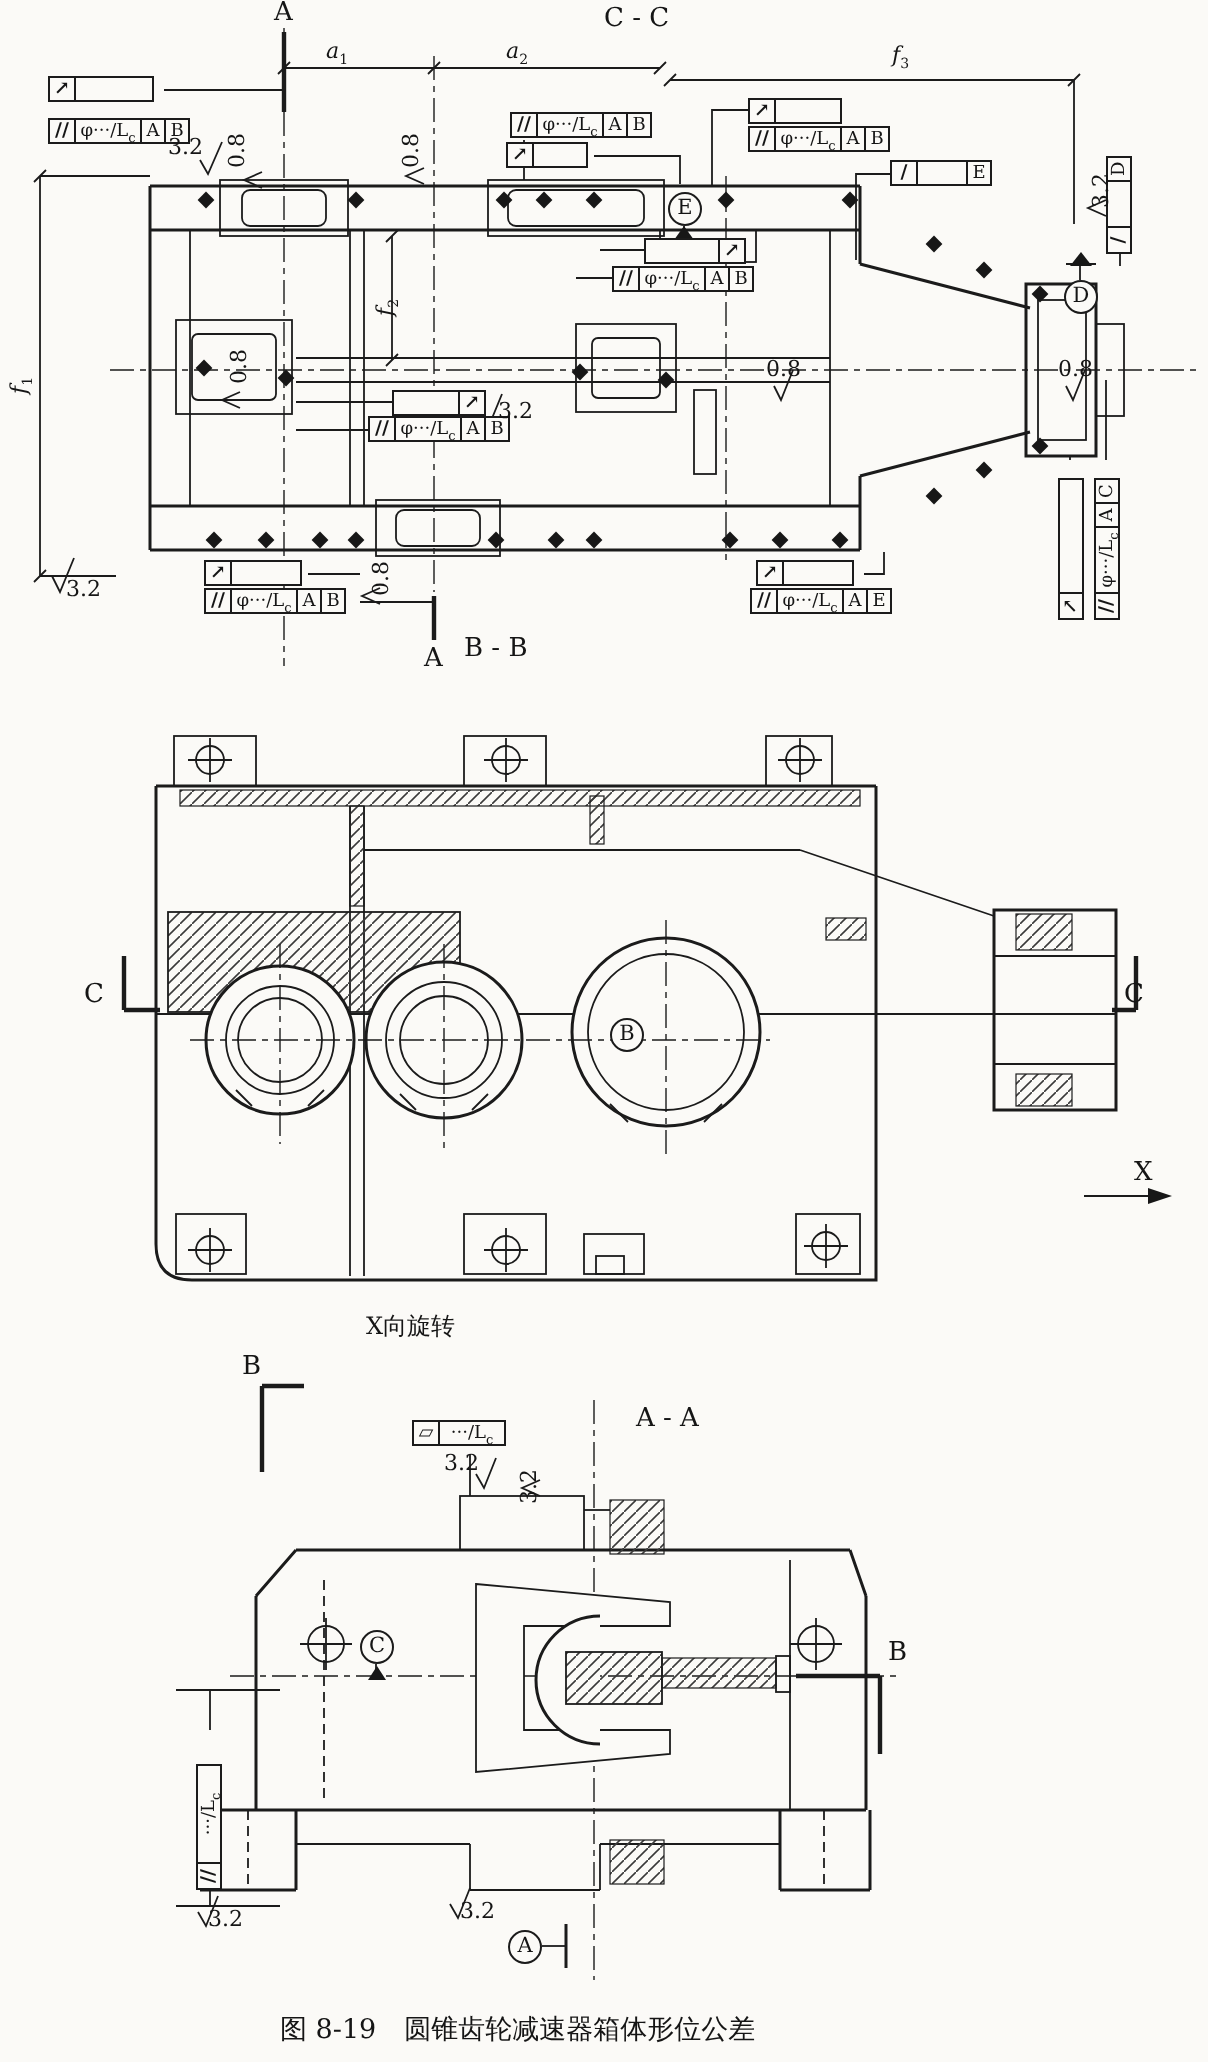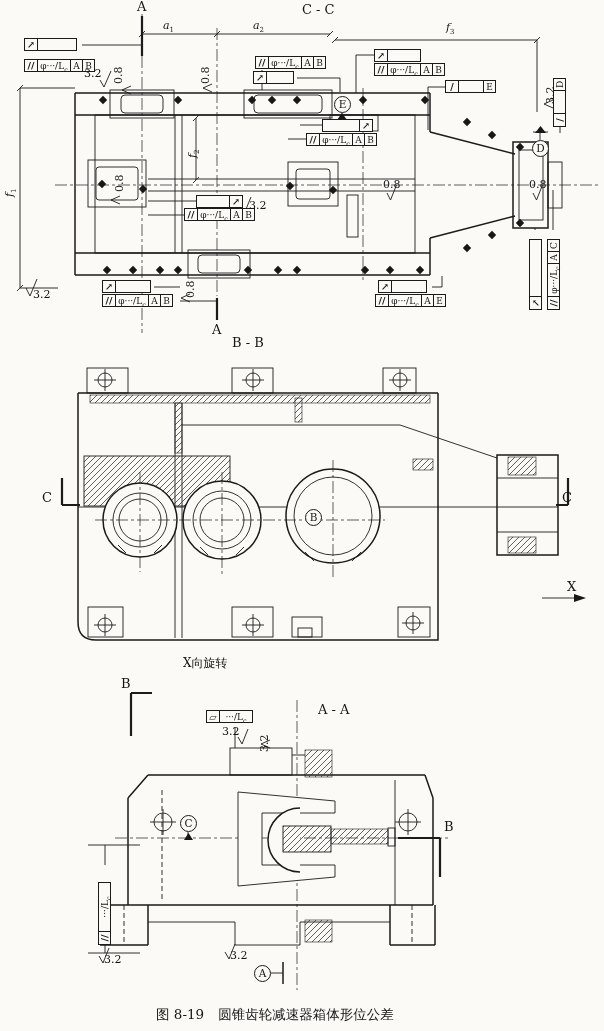--- a/index.html
+++ b/index.html
@@ -18,21 +18,21 @@
          text-align:center;line-height:15px;font-size:10.5px;background:#fbfaf7;box-sizing:border-box;}
   .fcf{position:absolute;display:flex;background:#fbfaf7;}
   .vfcf{transform-origin:0 0;transform:rotate(-90deg);}
   .fcf .c{border:1px solid #1b1b1b;height:13px;line-height:12px;font-size:9px;text-align:center;
           padding:0 2px;margin-left:-1px;box-sizing:border-box;white-space:nowrap;}
   .fcf .c:first-child{margin-left:0;}
   .fcf .sym{min-width:14px;font-weight:bold;font-size:9.5px;}
   .fcf .val{min-width:34px;}
   .fcf .dat{min-width:13px;}
   .fcf sub{font-size:6.5px;}
-  .cap{position:absolute;font-size:13.5px;margin-left:16px;}
+  .cap{position:absolute;font-size:13.5px;}
   .cap span{margin-right:14px;}
 </style>
 </head>
 <body>
 
 <div class="stage">
 
 <svg width="604" height="1031" viewBox="0 0 604 1031">
   <defs>
     <pattern id="hat" patternUnits="userSpaceOnUse" width="6" height="6">
@@ -302,21 +302,21 @@
   <span class="c sym">↗</span>
   <span class="c val" style="min-width:58px"></span>
 </div>
 <div class="fcf vfcf" style="left:547px;top:310px;width:80px">
   <span class="c sym">//</span>
   <span class="c val"><span>φ···/L</span><sub>c</sub></span>
   <span class="c dat">A</span>
   <span class="c dat">C</span>
 </div>
 <span class="t big" style="left:212px;top:324px">A</span>
-<span class="t big" style="left:232px;top:337px">B - B</span>
+<span class="t big" style="left:232px;top:319px">B - B</span>
 
 <span class="t big" style="left:42px;top:492px">C</span>
 <span class="t big" style="left:562px;top:492px">C</span>
 <span class="datum" style="left:305px;top:509px">B</span>
 <span class="t big" style="left:567px;top:581px">X</span>
 <span class="t" style="left:183px;top:657px;font-size:12px">X向旋转</span>
 
 <span class="t big" style="left:121px;top:678px">B</span>
 <span class="t big" style="left:318px;top:704px">A - A</span>
 <div class="fcf" style="left:206px;top:710px">

